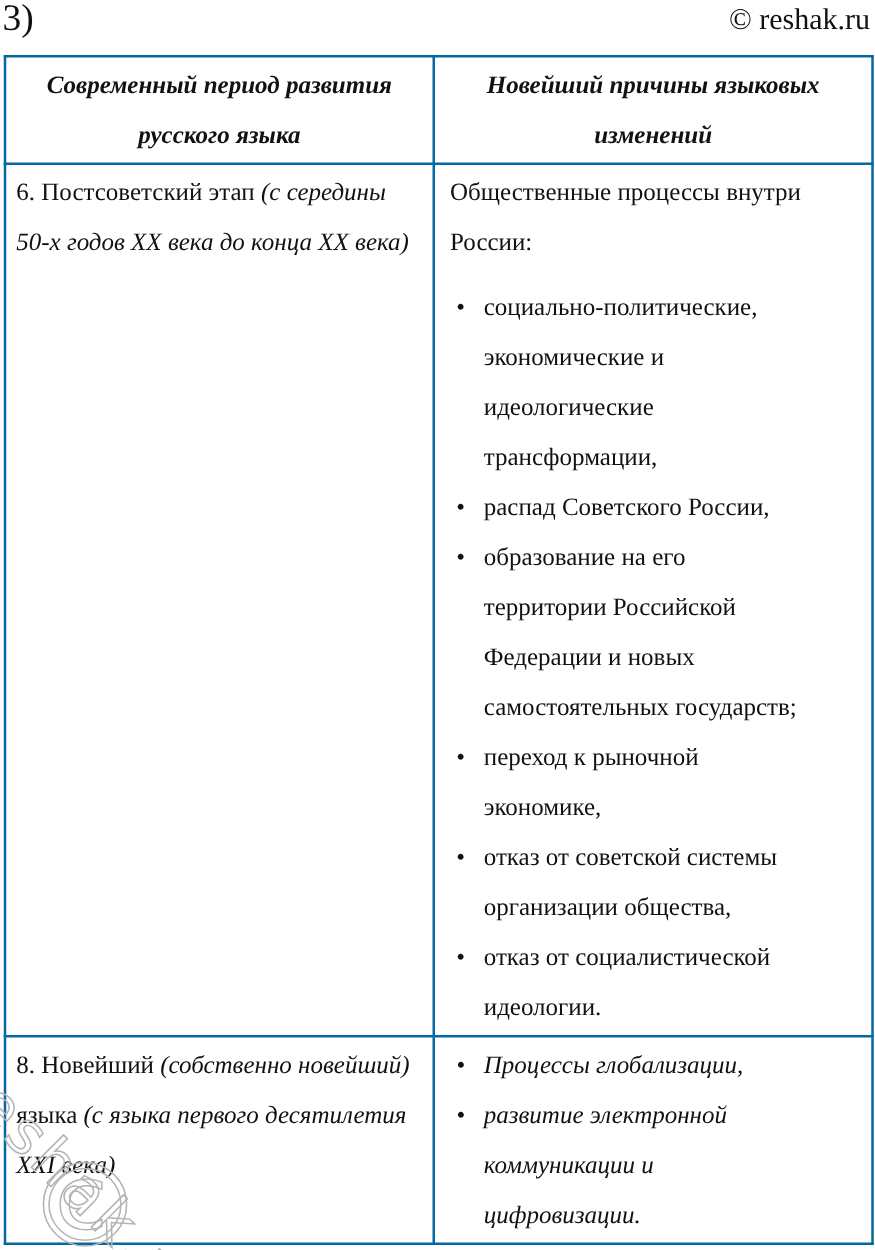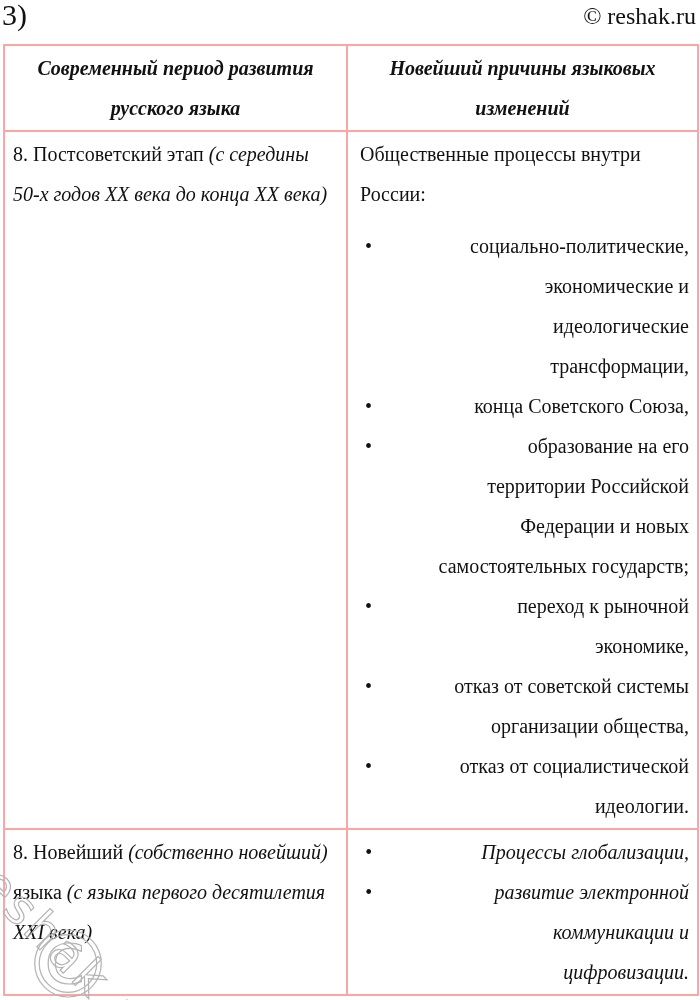--- a/index.html
+++ b/index.html
@@ -16,36 +16,36 @@
     font-size:24px; line-height:28px;
   }
   table.doc-table {
     position:absolute; top:44px; left:3px;
     width:694px; border-collapse:collapse; table-layout:fixed;
     background:transparent;
   }
   .doc-table col.c1 { width:343px; }
   .doc-table col.c2 { width:351px; }
   .doc-table th, .doc-table td {
-    border:2px solid #fca5a5;
+    border:2px solid #0369a1;
     vertical-align:top;
     font-size:20px; line-height:40px;
     padding:2px 8px;
     font-weight:normal;
     overflow:hidden;
   }
   .doc-table th {
     text-align:center; font-weight:bold; font-style:italic;
     height:80px;
   }
   .doc-table td.cell-right { padding-left:12px;margin-top:20px; }
   .row-1 td { height:692px; }
   .row-2 td { height:158px; }
   ul.bullet-list {
-    list-style:none; margin:12px 0 0 0; padding:0;text-align:right;
+    list-style:none; margin:12px 0 0 0; padding:0;
   }
   ul.bullet-list.no-gap { margin-top:0;font-style:italic; }
   ul.bullet-list li {
     position:relative; padding-left:27px;
   }
   ul.bullet-list li::before {
     content:"\2022";
     position:absolute; left:5px; top:0;
     font-size:20px; line-height:40px;
   }
@@ -76,26 +76,26 @@
   <colgroup>
       <col class="c1">
       <col class="c2">
     </colgroup>
   <tbody>
       <tr>
     <th>Современный период развития русского языка</th>
     <th>Новейший причины языковых изменений</th>
   </tr>
   <tr class="row-1">
-    <td class="cell-left"><span>8. Постсоветский этап </span><span style="font-style: italic;">(с середины 50-х годов XX века до конца XX века)</span></td>
+    <td class="cell-left"><span>6. Постсоветский этап </span><span style="font-style: italic;">(с середины 50-х годов XX века до конца XX века)</span></td>
     <td class="cell-right">
       <div>Общественные процессы внутри<br>России:</div>
       <ul class="bullet-list">
             <li>социально-политические,<br>экономические и<br>идеологические<br>трансформации,</li>
-            <li>конца Советского Союза,</li>
+            <li>распад Советского России,</li>
             <li>образование на его<br>территории Российской<br>Федерации и новых<br>самостоятельных государств;</li>
             <li>переход к рыночной<br>экономике,</li>
             <li>отказ от советской системы<br>организации общества,</li>
             <li>отказ от социалистической<br>идеологии.</li>
           </ul>
     </td>
   </tr>
   <tr class="row-2">
     <td class="cell-left"><span>8. Новейший </span><span style="font-style: italic; text-align: right;">(собственно новейший)</span><span> языка </span><span style="font-style: italic;">(с языка первого десятилетия XXI века)</span></td>
     <td class="cell-right">

